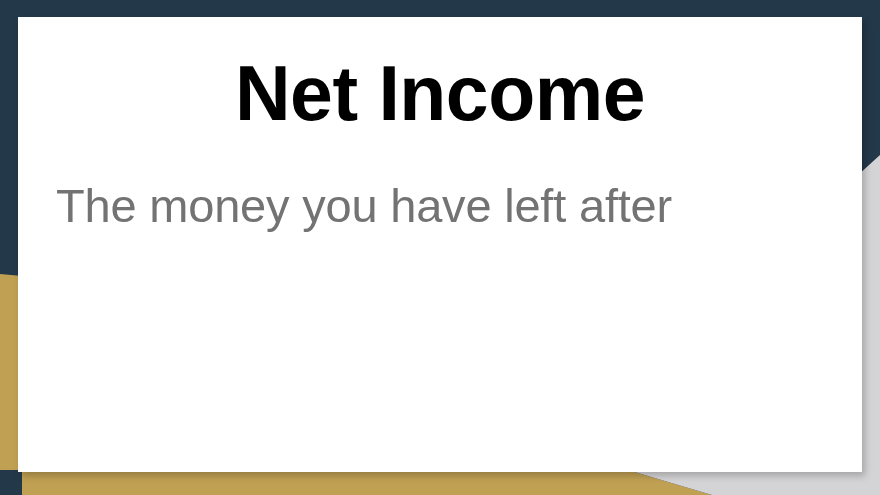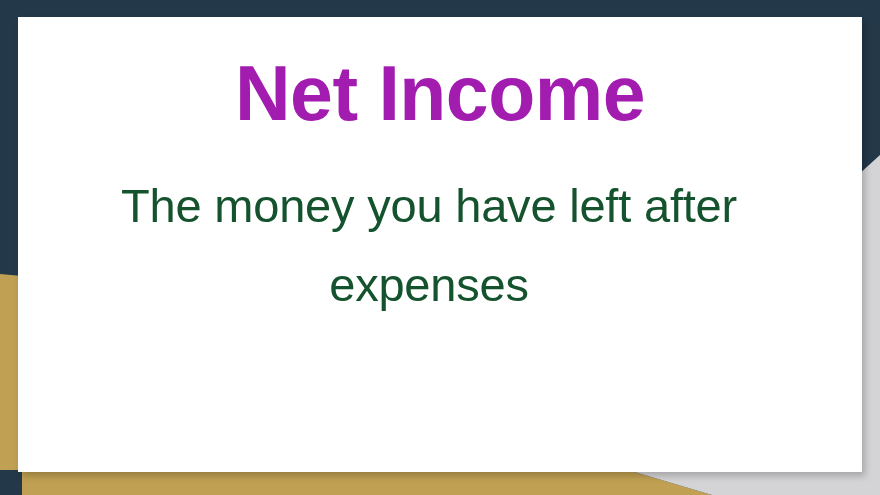--- a/index.html
+++ b/index.html
@@ -70,35 +70,34 @@
   .slide-title {
     position: absolute;
     left: 0;
     right: 0;
     top: 38px;
     text-align: center;
     font-size: 77px;
     font-weight: bold;
     line-height: 1.0;
     letter-spacing: -0.5px;
-    color: #a21caf;
+    color: #000000;
     white-space: nowrap;
   }
 
   .slide-body {
     position: absolute;
     left: 38px;
     right: 60px;
     top: 150px;
     font-size: 47px;
     font-weight: normal;
     line-height: 1.68;
-    color: #14532d;
+    color: #737373;
     letter-spacing: -0.2px;
-    text-align: center;
   }
 
   .body-line {
     display: block;
     white-space: nowrap;
   }
 </style>
 </head>
 <body>
 
@@ -110,19 +109,18 @@
     <div class="bg-gray" style="clip-path: polygon(880px 155px, 858px 175px, 858px 470px, 628px 470px, 712px 495px, 880px 495px);"></div>
   </div>
 
   <div class="card">
     <div class="card-inner">
 
       <div class="slide-title">Net Income</div>
 
       <div class="slide-body">
         <span class="body-line">The money you have left after</span>
-        <span class="body-line">expenses</span>
       </div>
 
     </div>
   </div>
 
 </div>
 
 </body></html>

